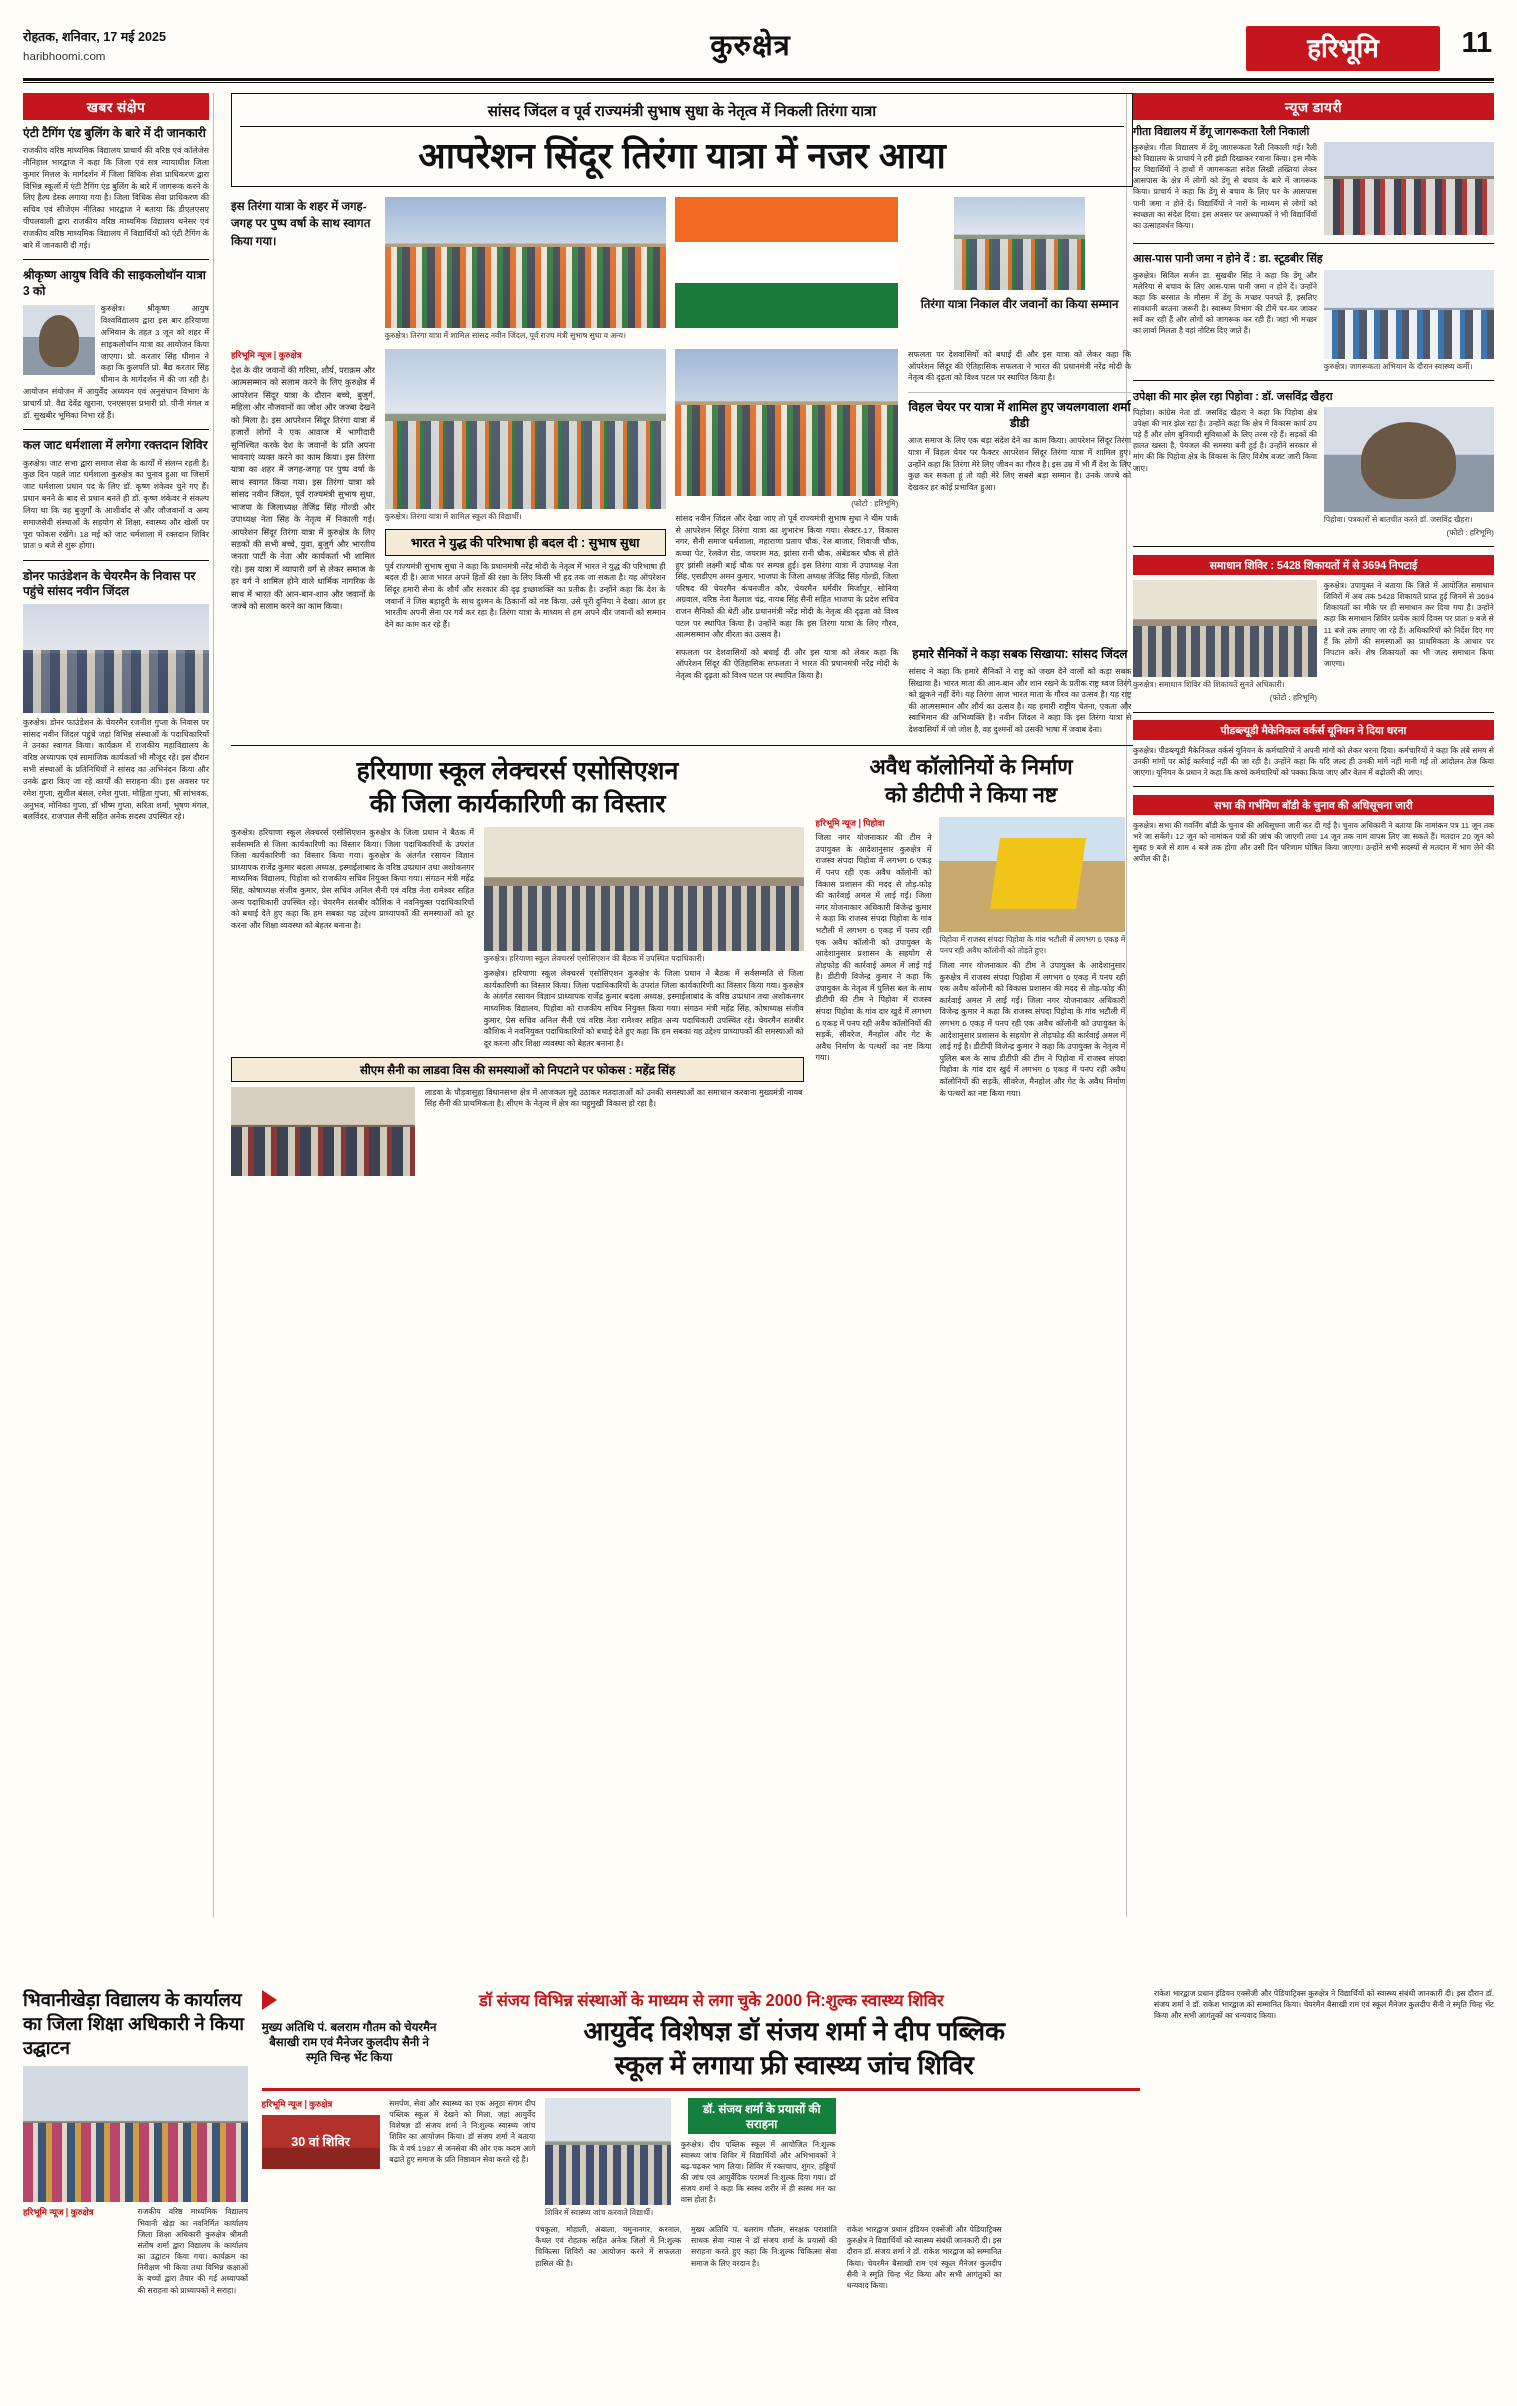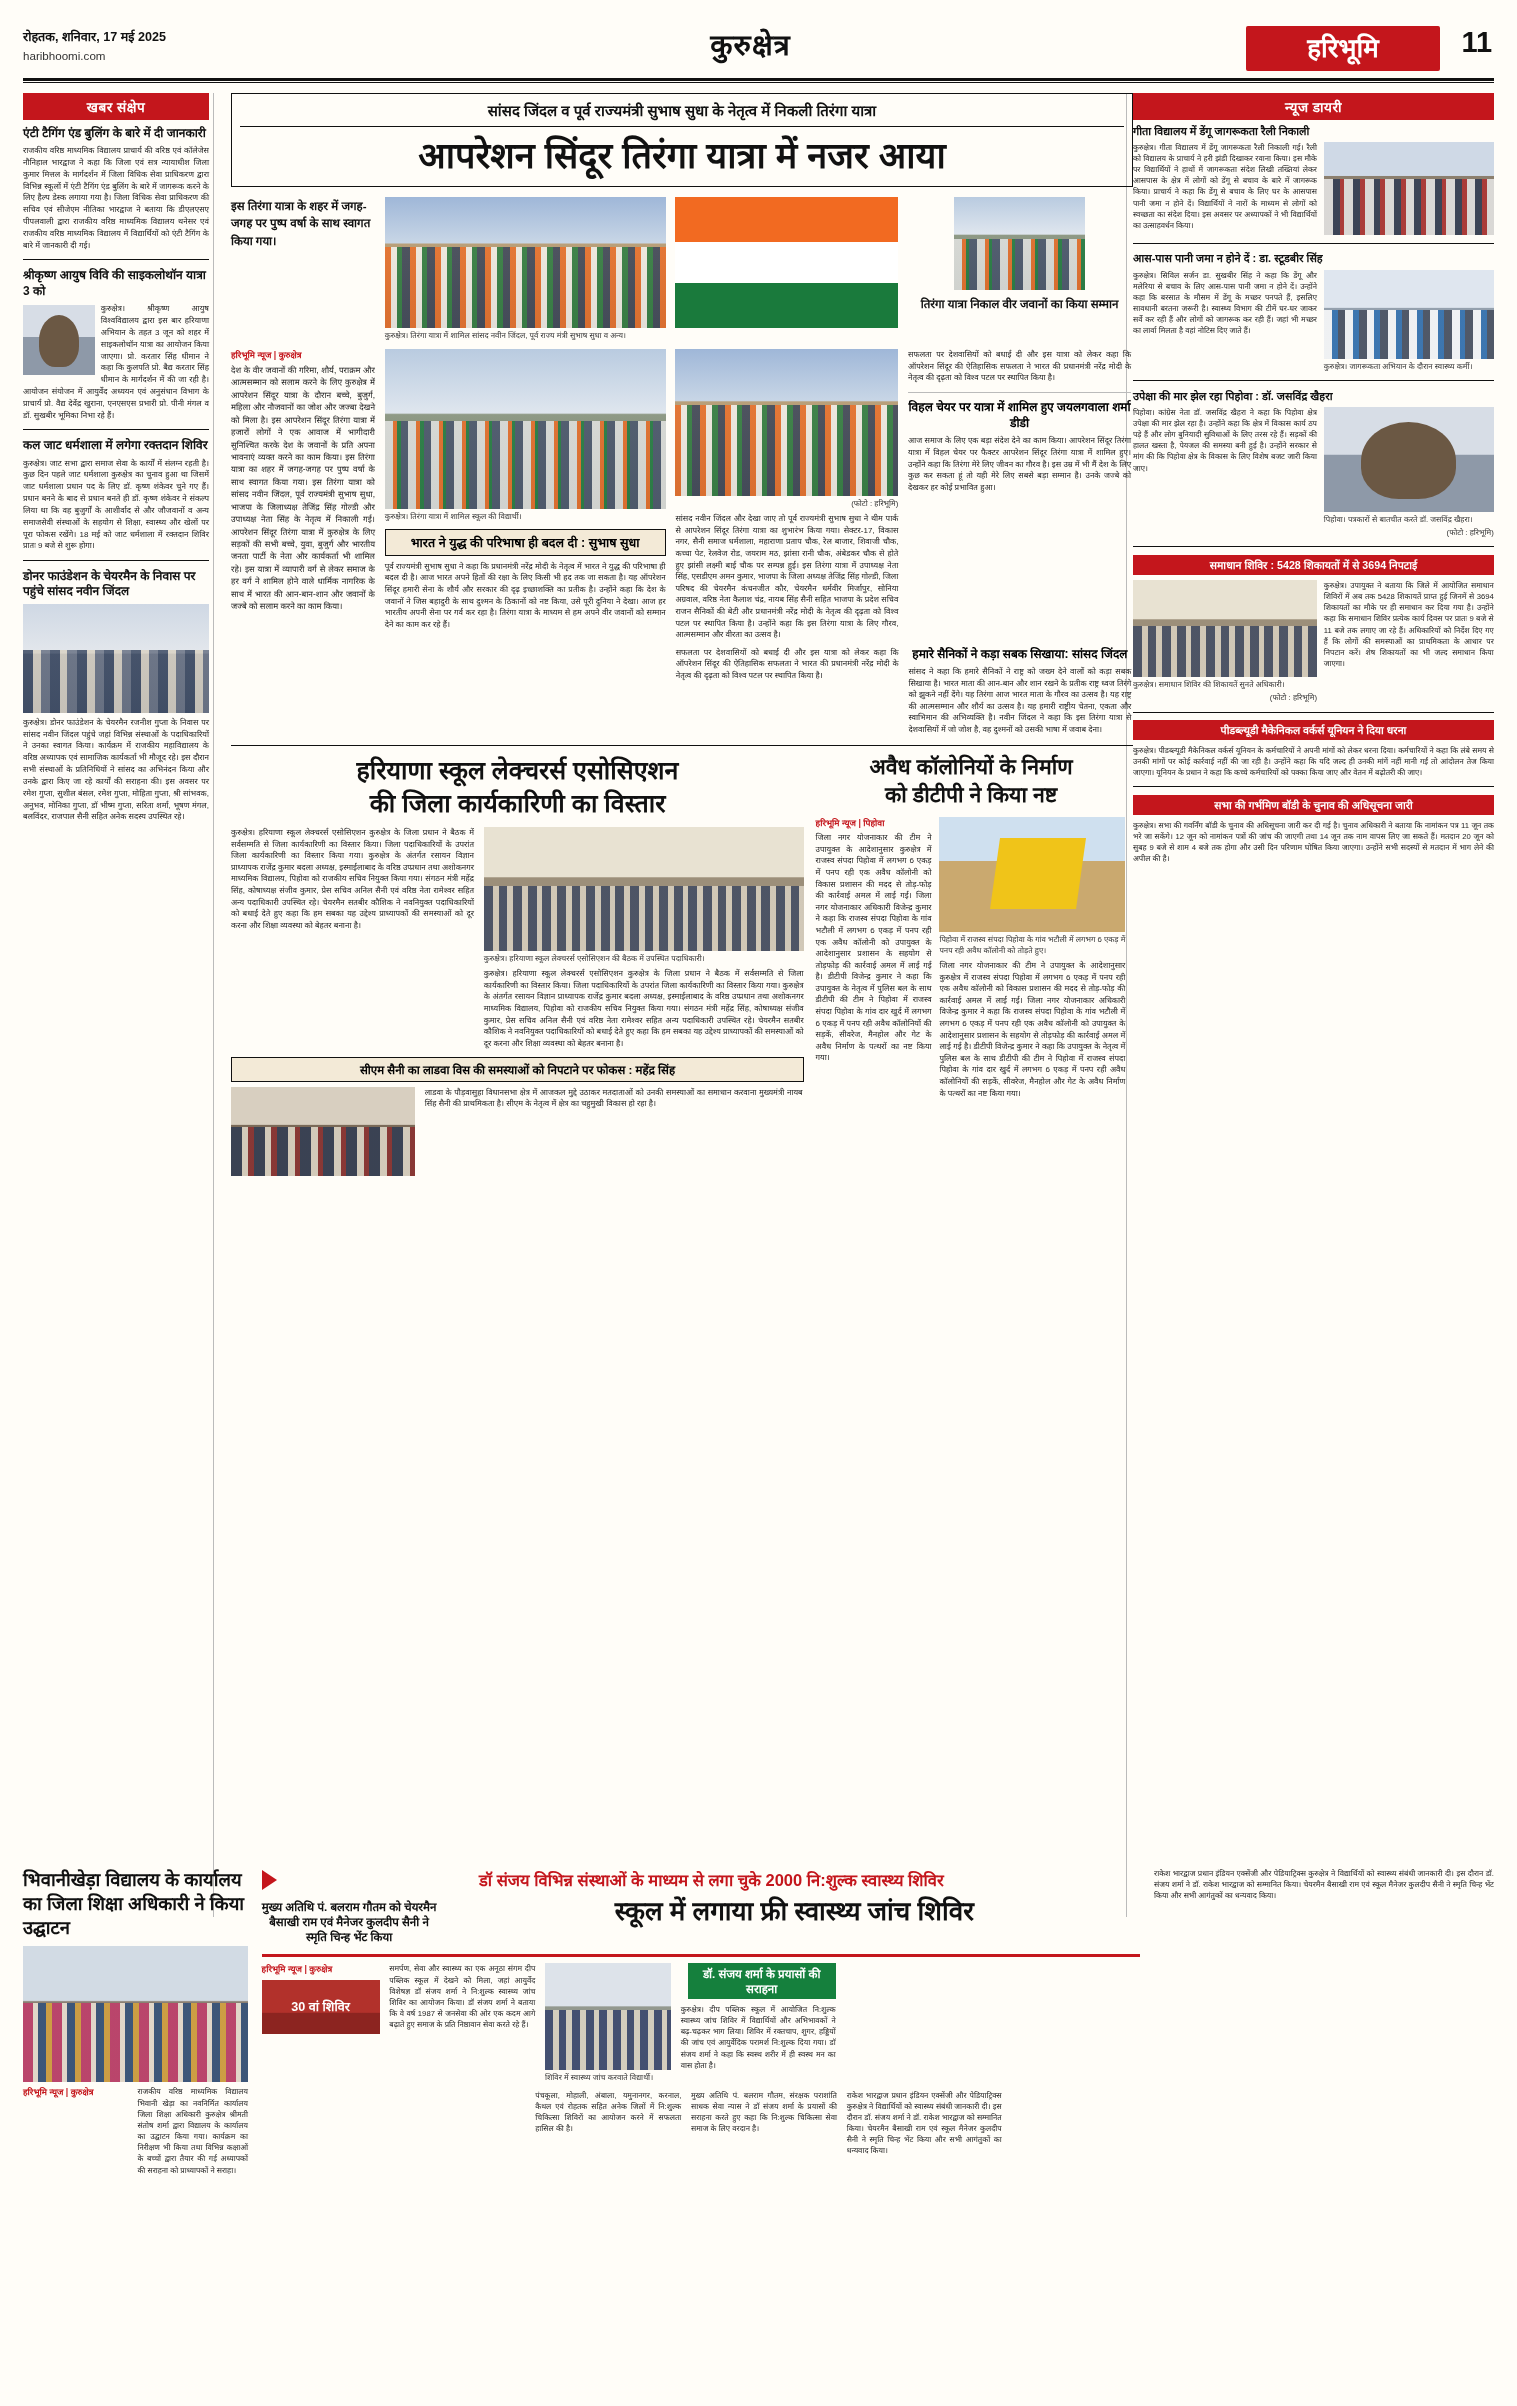--- a/index.html
+++ b/index.html
@@ -96,21 +96,21 @@
   .byline{font-size:8.7px;font-weight:bold;color:#c4161c;}
   .boxhead{border:1px solid #111;padding:3.9px 5.8px;font-size:12.6px;font-weight:bold;text-align:center;}
   .quote-h{font-size:12px;font-weight:bold;text-align:center;line-height:1.3;}
 
   
   .rc-h{font-size:11px;font-weight:bold;line-height:1.3;color:#111;margin:3.9px 0 3.9px;}
   .rc-body{font-size:7.7px;line-height:1.45;text-align:justify;color:#222;}
   .rc-bar{background:#c4161c;color:#fff;font-size:10.7px;font-weight:bold;text-align:center;padding:2.9px;}
 
   
-  .bottom{position:absolute;left:23px;top:1868px;width:1471px;}
+  .bottom{position:absolute;left:23px;top:1988px;width:1471px;}
   .arrow-bar{display:flex;align-items:center;gap:5.8px;}
   .arrow-bar .tri{width:0;height:0;border-top:10.7px solid transparent;border-bottom:10.7px solid transparent;
      border-left:15.5px solid #c4161c;}
   .arrow-bar .txt{flex:1;color:#c4161c;font-size:16.5px;font-weight:bold;text-align:center;}
   .big2{font-size:26px;line-height:1.3;font-weight:bold;text-align:center;color:#111;}
   .redline{height:2.9px;background:#c4161c;}
   .greenbar{background:#15803d;color:#fff;font-size:11.6px;font-weight:bold;text-align:center;padding:2.9px;margin-left:7px;}
 </style>
 </head>
 <body>
@@ -362,20 +362,21 @@
       <div style="flex:1;">
         <div class="arrow-bar">
           <div class="tri"></div>
           <div class="txt">डॉ संजय विभिन्न संस्थाओं के माध्यम से लगा चुके 2000 नि:शुल्क स्वास्थ्य शिविर</div>
         </div>
         <div style="display:flex;gap:11.6px;margin-top:3.9px;">
           <div style="width:175px;">
             <div class="rc-h" style="text-align:center;font-size:11.6px;">मुख्य अतिथि पं. बलराम गौतम को चेयरमैन बैसाखी राम एवं मैनेजर कुलदीप सैनी ने स्मृति चिन्ह भेंट किया</div>
           </div>
           <div style="flex:1;">
+            <div class="big2">आयुर्वेद विशेषज्ञ डॉ संजय शर्मा ने दीप पब्लिक</div>
             <div class="big2">स्कूल में लगाया फ्री स्वास्थ्य जांच शिविर</div>
           </div>
         </div>
         <div class="redline" style="margin-top:5.8px;"></div>
 
         <div style="display:flex;gap:9.7px;margin-top:6.8px;">
           <div style="width:118px;">
             <div class="byline">हरिभूमि न्यूज | कुरुक्षेत्र</div>
             <div class="photo p-ban" style="width:118px;height:54px;margin-top:4.9px;color:#fff;font-size:12.6px;font-weight:bold;text-align:center;line-height:54px;">30 वां शिविर</div>
           </div>

